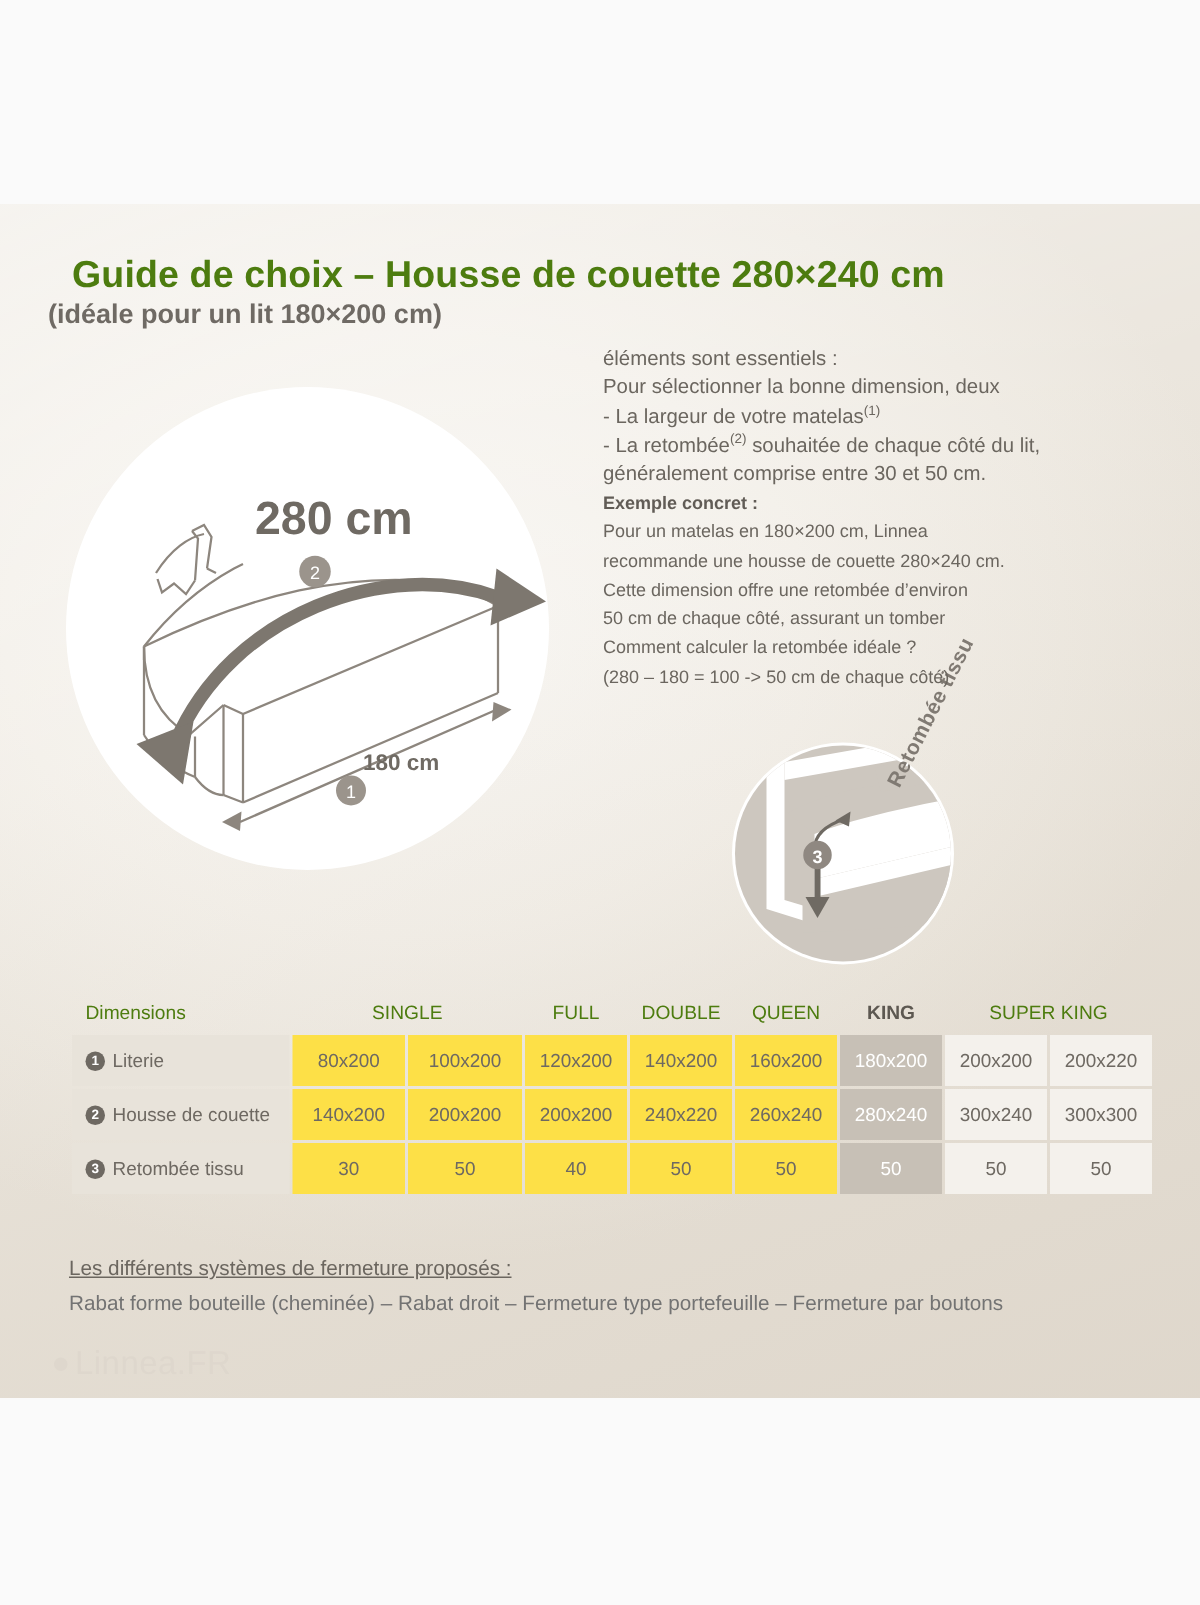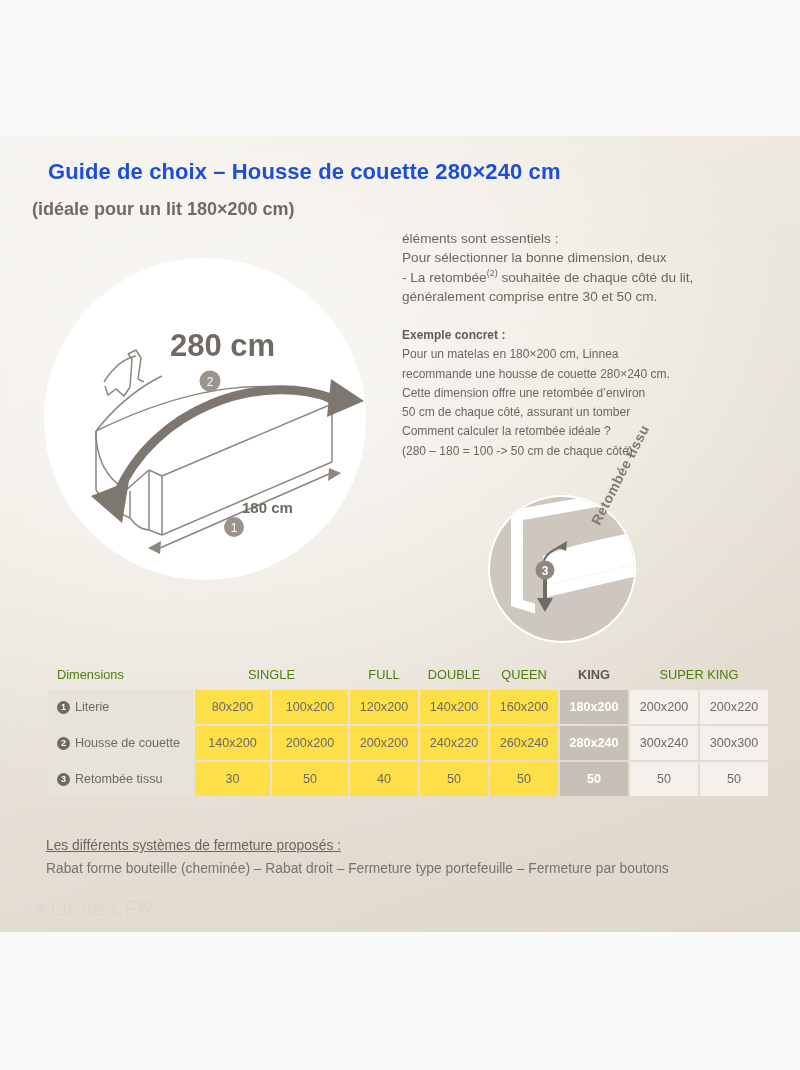--- a/index.html
+++ b/index.html
@@ -22,22 +22,22 @@
   }
   .band-main:after{
     content:"";position:absolute;left:0;top:0;right:0;bottom:0;
     background:linear-gradient(160deg, rgba(255,255,255,.55) 0%, rgba(255,255,255,.18) 35%, rgba(214,205,192,.20) 70%, rgba(205,194,180,.32) 100%);
     pointer-events:none;
   }
   .band-bottom{position:absolute;left:0;top:932px;width:800px;height:138px;background:#fafafa;}
 
   
   #title{
-    position:absolute;left:48px;top:159px;
-    font-size:22px;font-weight:bold;color:#1d4ed8;letter-spacing:.1px;
+    position:absolute;left:48px;top:169px;
+    font-size:25px;font-weight:bold;color:#4d7c0f;letter-spacing:.1px;
     white-space:nowrap;
   }
   #subtitle{
     position:absolute;left:32px;top:199px;
     font-size:18px;font-weight:bold;color:#6f6a64;
     white-space:nowrap;
   }
 
   
   #intro{
@@ -70,21 +70,21 @@
     font-size:12.6px;color:#6e6962;text-align:center;
     padding:0;height:34px;vertical-align:middle;
     background:#fde047;
     font-weight:normal;
   }
   thead th{background:transparent;height:28px;color:#4d7c0f;font-size:12.8px;}
   thead th.hl{font-weight:bold;color:#5d5851;}
   td.label{
     text-align:left;padding-left:9px;background:#e8e3da;
   }
-  td.hl{background:#c7c0b6;color:#ffffff;font-weight:bold;margin-top:17px;}
+  td.hl{background:#c7c0b6;color:#ffffff;font-weight:normal;margin-top:17px;}
   td.sk{background:#f4f1ec;}
   .num{
     display:inline-block;width:13px;height:13px;border-radius:50%;
     background:#6e6962;color:#fff;font-size:9px;line-height:13px;
     text-align:center;margin-right:5px;font-weight:bold;vertical-align:1px;
   }
 
   
   #closures-title{
     position:absolute;left:46px;top:838px;
@@ -197,20 +197,21 @@
     </g>
   </svg>
   <div id="retombee-label">Retombée tissu</div>
 
   <div id="title">Guide de choix – Housse de couette 280×240 cm</div>
   <div id="subtitle">(idéale pour un lit 180×200 cm)</div>
 
   <div id="intro">
     <div>éléments sont essentiels :</div>
     <div>Pour sélectionner la bonne dimension, deux</div>
+    <div><span>- La largeur de votre matelas</span><sup>(1)</sup></div>
     <div><span>- La retombée</span><sup>(2)</sup><span> souhaitée de chaque côté du lit,</span></div>
     <div>généralement comprise entre 30 et 50 cm.</div>
   </div>
 
   <div id="example">
     <div class="strongline">Exemple concret :</div>
     <div>Pour un matelas en 180×200 cm, Linnea</div>
     <div>recommande une housse de couette 280×240 cm.</div>
     <div>Cette dimension offre une retombée d’environ</div>
     <div>50 cm de chaque côté, assurant un tomber</div>

